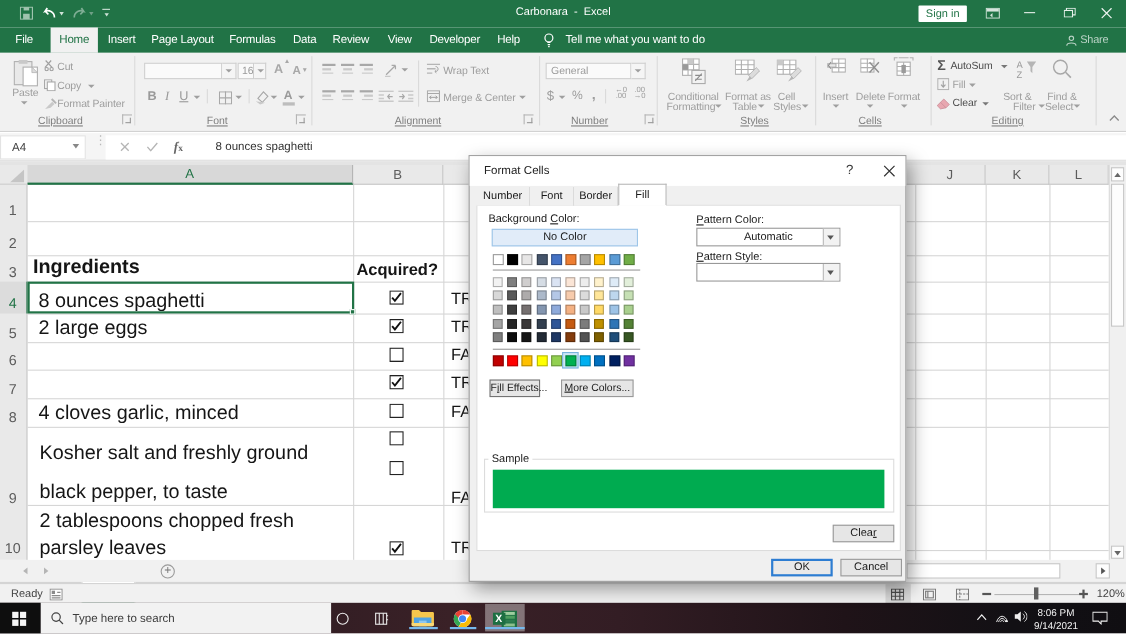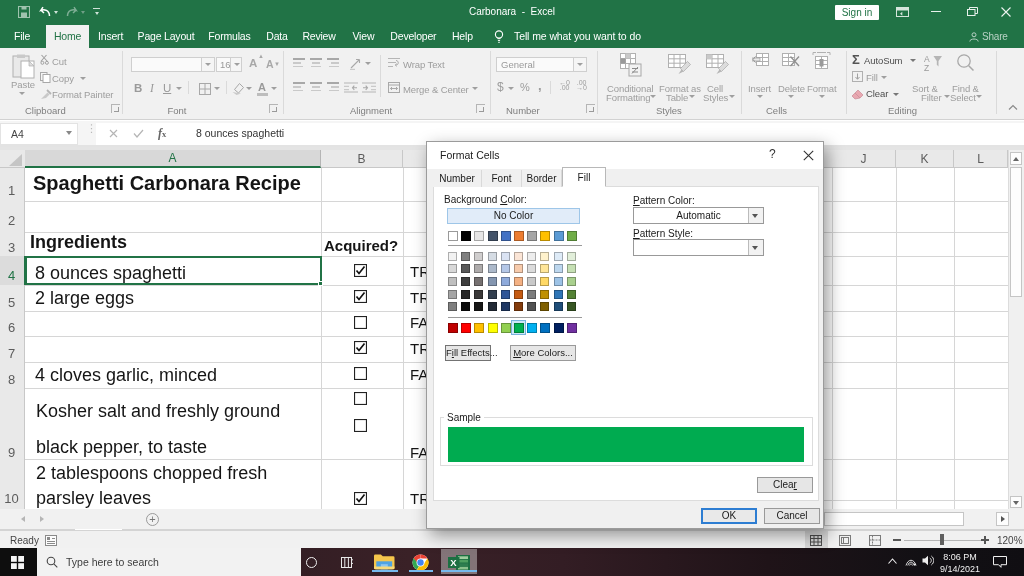--- a/index.html
+++ b/index.html
@@ -4,21 +4,21 @@
 <style>
 *{margin:0;padding:0;box-sizing:border-box;}
 html,body{width:1024px;height:576px;overflow:hidden;font-family:"Liberation Sans",sans-serif;}
 .abs{position:absolute;}
 #stage{position:relative;width:1024px;height:576px;background:#fff;}
 #titlebar{position:absolute;left:0;top:0;width:1024px;height:25px;background:#217346;}
 #tabrow{position:absolute;left:0;top:25px;width:1024px;height:23px;background:#217346;}
 .tab{position:absolute;top:0;height:23px;color:#fff;font-size:10.5px;line-height:23px;text-align:center;letter-spacing:-0.2px;}
 #ribbon{position:absolute;left:0;top:48px;width:1024px;height:72px;background:#f1f1f1;border-bottom:1px solid #d2d2d2;font-size:9.5px;}
 .gsep{position:absolute;top:3px;height:63px;width:1px;background:#dadada;}
-.glabel{position:absolute;top:57px;font-size:9.5px;color:#7e7e7e;}
+.glabel{position:absolute;top:57px;font-size:9.5px;color:#7e7e7e;text-align:center;text-decoration:underline;}
 .rlb{position:absolute;font-size:9.5px;color:#9d9d9d;letter-spacing:-0.1px;}
 .rlb2{position:absolute;font-size:9.5px;color:#4d4d4d;letter-spacing:-0.1px;}
 .launcher{position:absolute;top:56px;width:9px;height:9px;border-left:1px solid #b5b5b5;border-top:1px solid #b5b5b5;}
 .launcher:after{content:"";position:absolute;left:2px;top:2px;width:4px;height:4px;border-right:1.4px solid #9a9a9a;border-bottom:1.4px solid #9a9a9a;}
 .carr{position:absolute;width:0;height:0;border-left:3px solid transparent;border-right:3px solid transparent;border-top:3.5px solid #9f9f9f;}
 .combo{position:absolute;background:#fafafa;border:1px solid #cfcfcf;}
 </style>
 </head>
 <body>
 <div id="stage">
@@ -350,21 +350,20 @@
 <div class="abs" style="left:25px;top:51px;width:983px;height:1px;background:#d6d6d6;"></div>
 <div class="abs" style="left:25px;top:82px;width:983px;height:1px;background:#d6d6d6;"></div>
 <div class="abs" style="left:25px;top:106px;width:983px;height:1px;background:#d6d6d6;"></div>
 <div class="abs" style="left:25px;top:135px;width:983px;height:1px;background:#d6d6d6;"></div>
 <div class="abs" style="left:25px;top:161px;width:983px;height:1px;background:#d6d6d6;"></div>
 <div class="abs" style="left:25px;top:186px;width:983px;height:1px;background:#d6d6d6;"></div>
 <div class="abs" style="left:25px;top:212px;width:983px;height:1px;background:#d6d6d6;"></div>
 <div class="abs" style="left:25px;top:238px;width:983px;height:1px;background:#d6d6d6;"></div>
 <div class="abs" style="left:25px;top:309px;width:983px;height:1px;background:#d6d6d6;"></div>
 <div class="abs" style="left:824px;top:350px;width:184px;height:1px;background:#d6d6d6;"></div>
-<div class="abs" style="left:33px;top:22px;font-size:20px;font-weight:bold;color:#151515;">Spaghetti Carbonara Recipe</div>
 <div class="abs" style="left:30px;top:82px;font-size:18px;font-weight:bold;color:#151515;">Ingredients</div>
 <div class="abs" style="left:324px;top:87px;font-size:15px;font-weight:bold;color:#151515;">Acquired?</div>
 <div class="abs" style="left:35px;top:112.5px;font-size:18px;font-weight:normal;color:#151515;">8 ounces spaghetti</div>
 <div class="abs" style="left:35px;top:138px;font-size:18px;font-weight:normal;color:#151515;">2 large eggs</div>
 <div class="abs" style="left:35px;top:214.5px;font-size:18px;font-weight:normal;color:#151515;">4 cloves garlic, minced</div>
 <div class="abs" style="left:36px;top:250.5px;font-size:18px;font-weight:normal;color:#151515;">Kosher salt and freshly ground</div>
 <div class="abs" style="left:36px;top:287px;font-size:18px;font-weight:normal;color:#151515;">black pepper, to taste</div>
 <div class="abs" style="left:36px;top:313px;font-size:18px;font-weight:normal;color:#151515;">2 tablespoons chopped fresh</div>
 <div class="abs" style="left:36px;top:338px;font-size:18px;font-weight:normal;color:#151515;">parsley leaves</div>
 <div class="abs" style="left:410px;top:113px;font-size:15px;color:#151515;width:16px;overflow:hidden;">TRUE</div>

